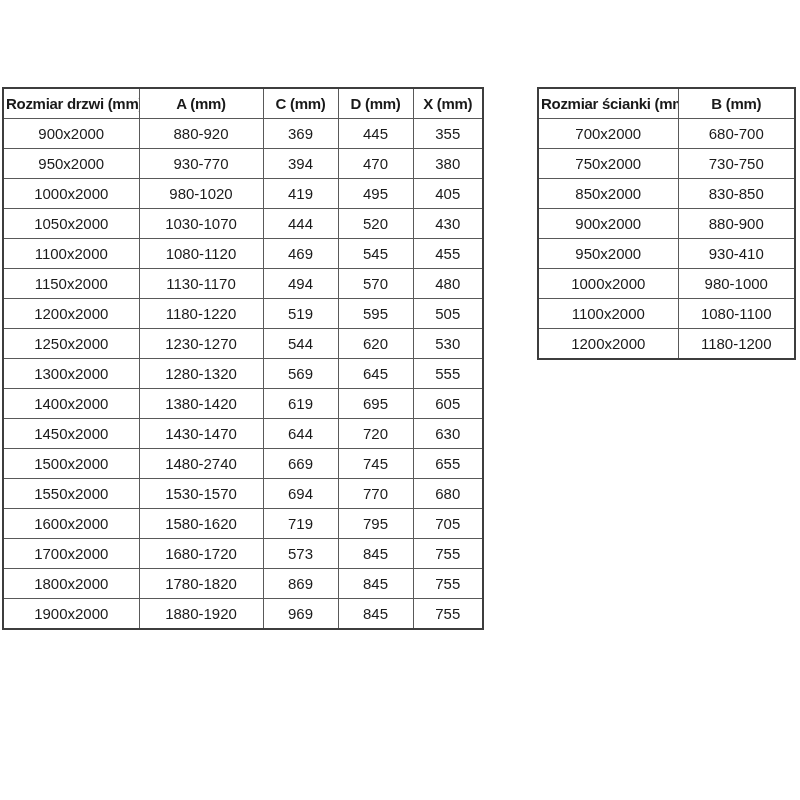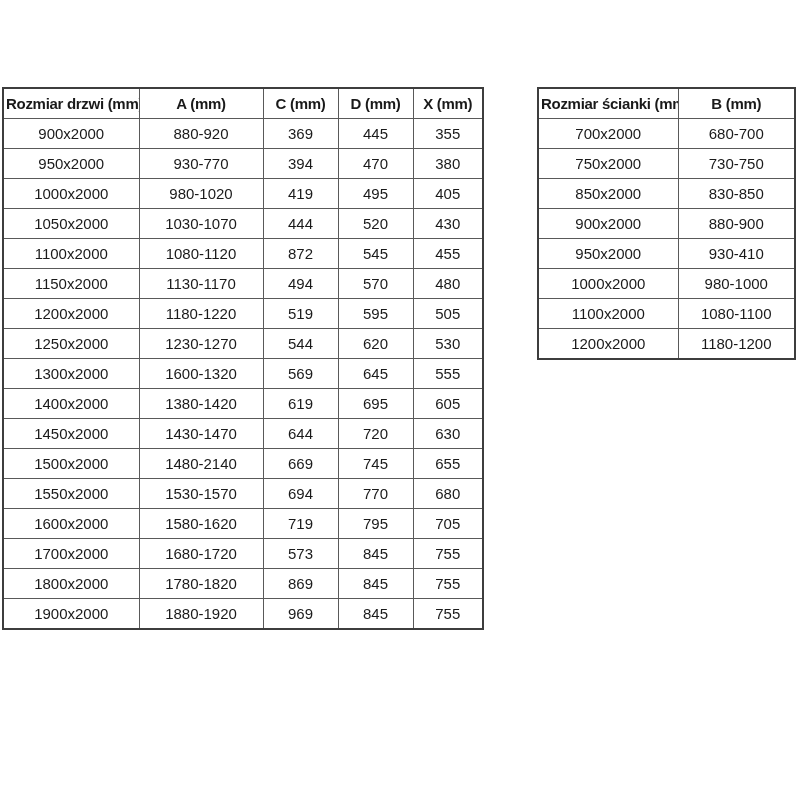--- a/index.html
+++ b/index.html
@@ -92,21 +92,21 @@
       <tr>
         <td>1050x2000</td>
         <td>1030-1070</td>
         <td>444</td>
         <td>520</td>
         <td>430</td>
       </tr>
       <tr>
         <td>1100x2000</td>
         <td>1080-1120</td>
-        <td>872</td>
+        <td>469</td>
         <td>545</td>
         <td>455</td>
       </tr>
       <tr>
         <td>1150x2000</td>
         <td>1130-1170</td>
         <td>494</td>
         <td>570</td>
         <td>480</td>
       </tr>
@@ -119,42 +119,42 @@
       </tr>
       <tr>
         <td>1250x2000</td>
         <td>1230-1270</td>
         <td>544</td>
         <td>620</td>
         <td>530</td>
       </tr>
       <tr>
         <td>1300x2000</td>
-        <td>1600-1320</td>
+        <td>1280-1320</td>
         <td>569</td>
         <td>645</td>
         <td>555</td>
       </tr>
       <tr>
         <td>1400x2000</td>
         <td>1380-1420</td>
         <td>619</td>
         <td>695</td>
         <td>605</td>
       </tr>
       <tr>
         <td>1450x2000</td>
         <td>1430-1470</td>
         <td>644</td>
         <td>720</td>
         <td>630</td>
       </tr>
       <tr>
         <td>1500x2000</td>
-        <td>1480-2140</td>
+        <td>1480-2740</td>
         <td>669</td>
         <td>745</td>
         <td>655</td>
       </tr>
       <tr>
         <td>1550x2000</td>
         <td>1530-1570</td>
         <td>694</td>
         <td>770</td>
         <td>680</td>

